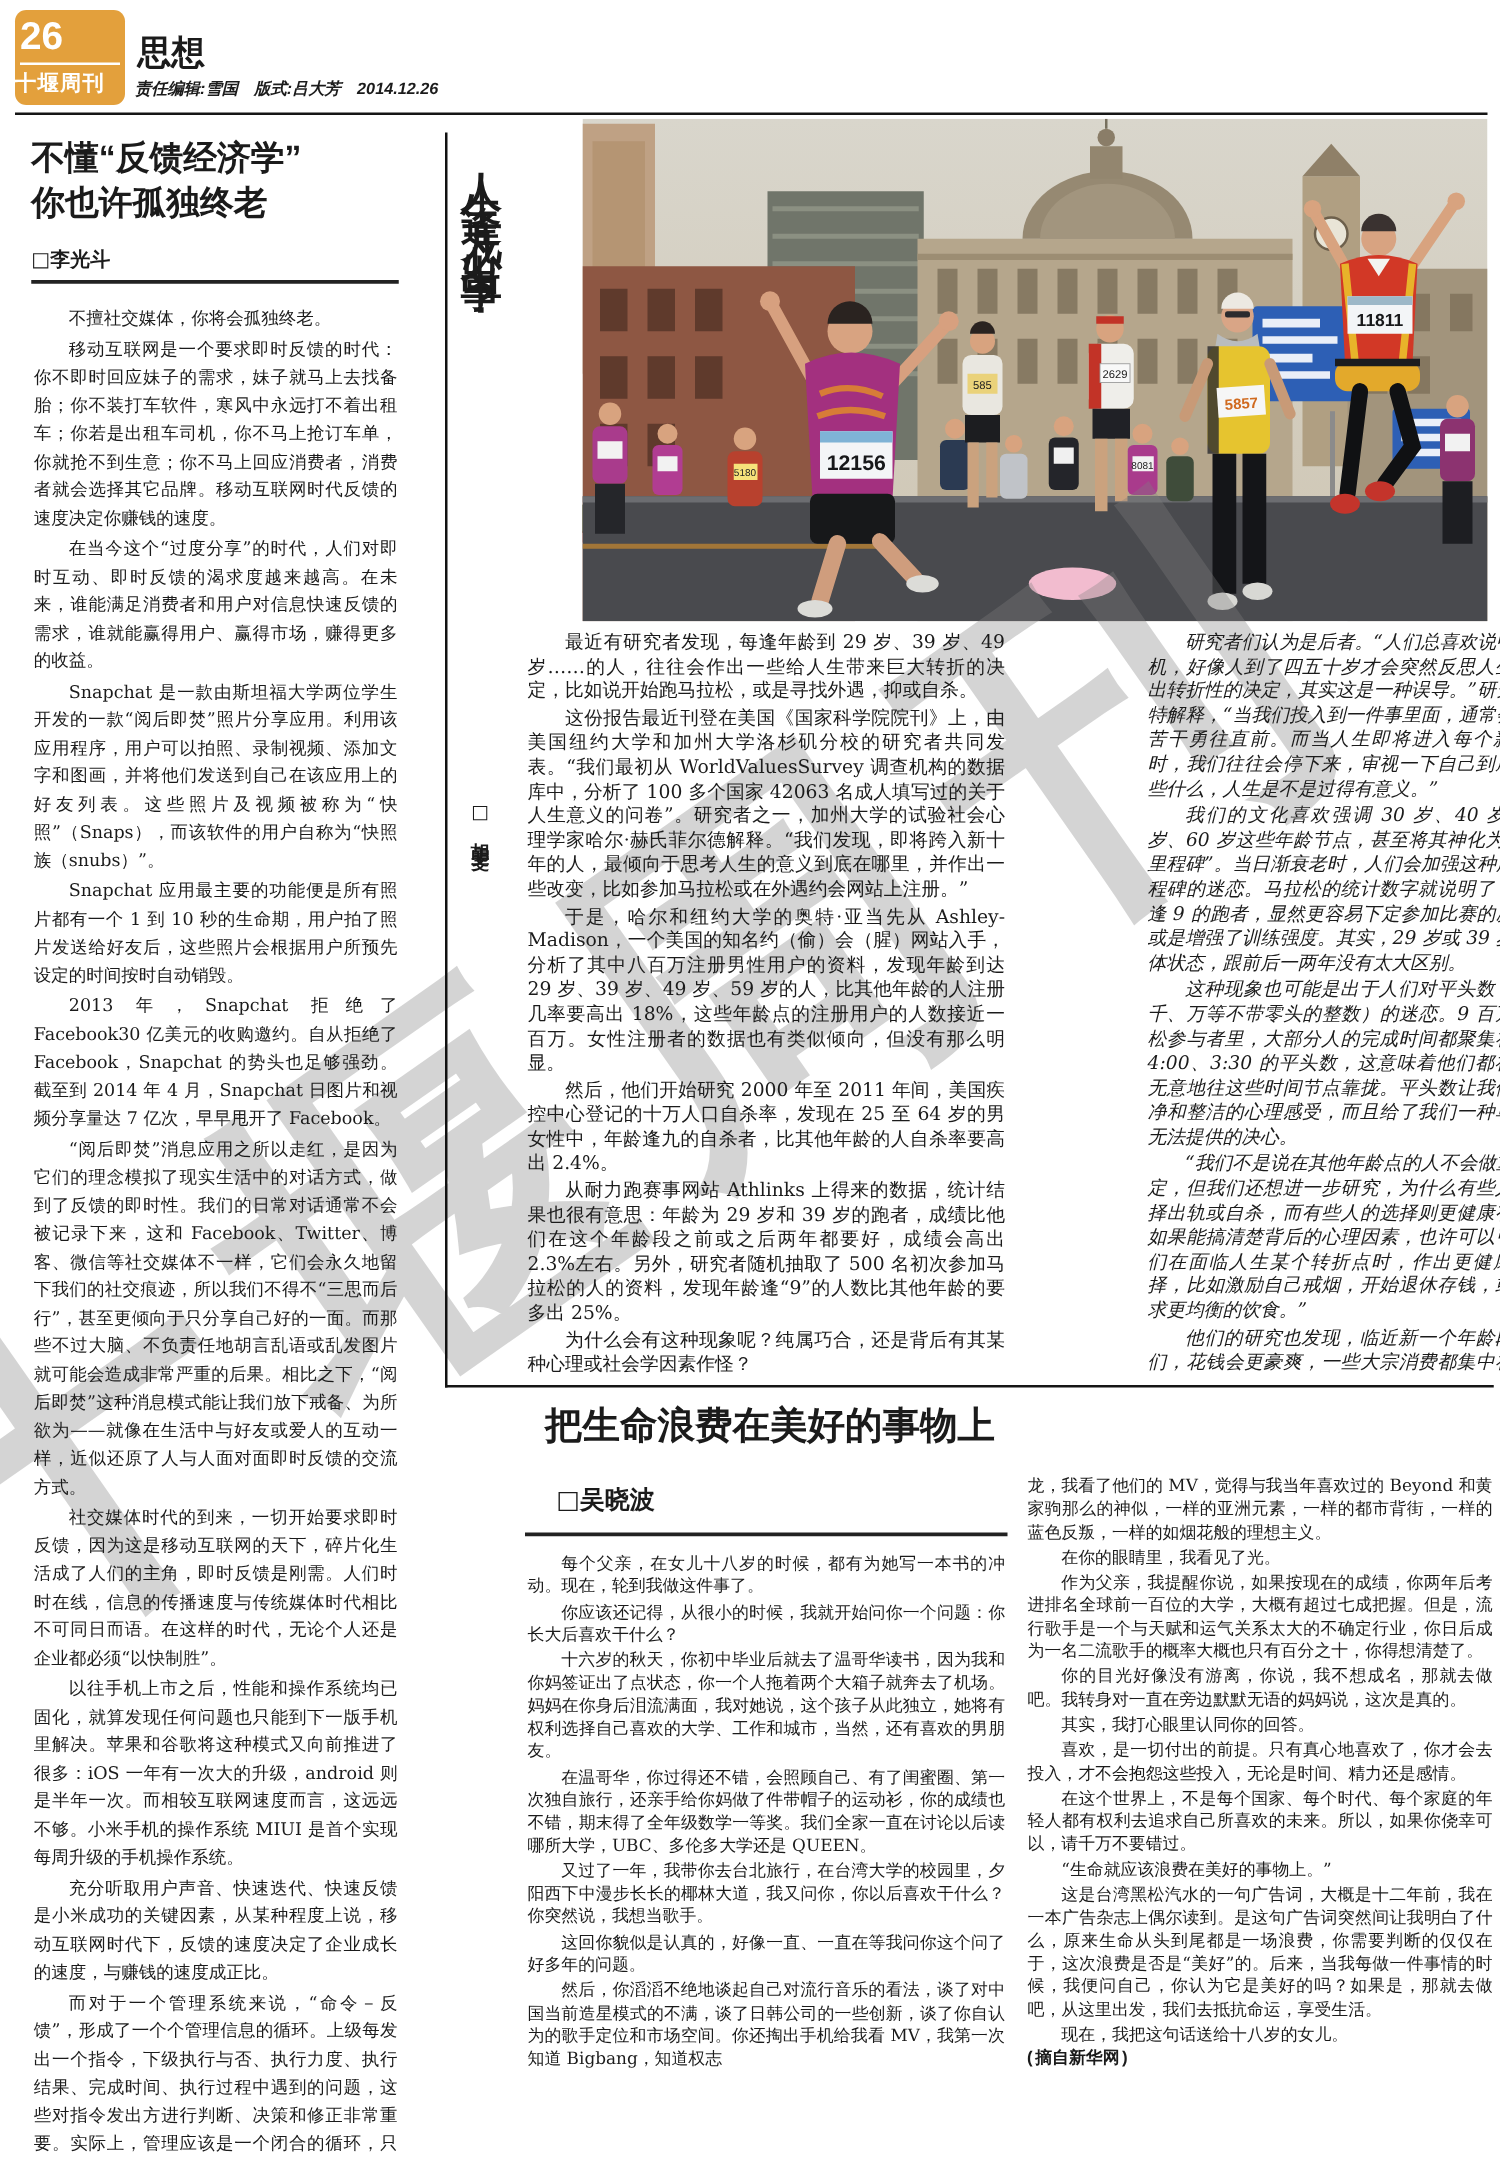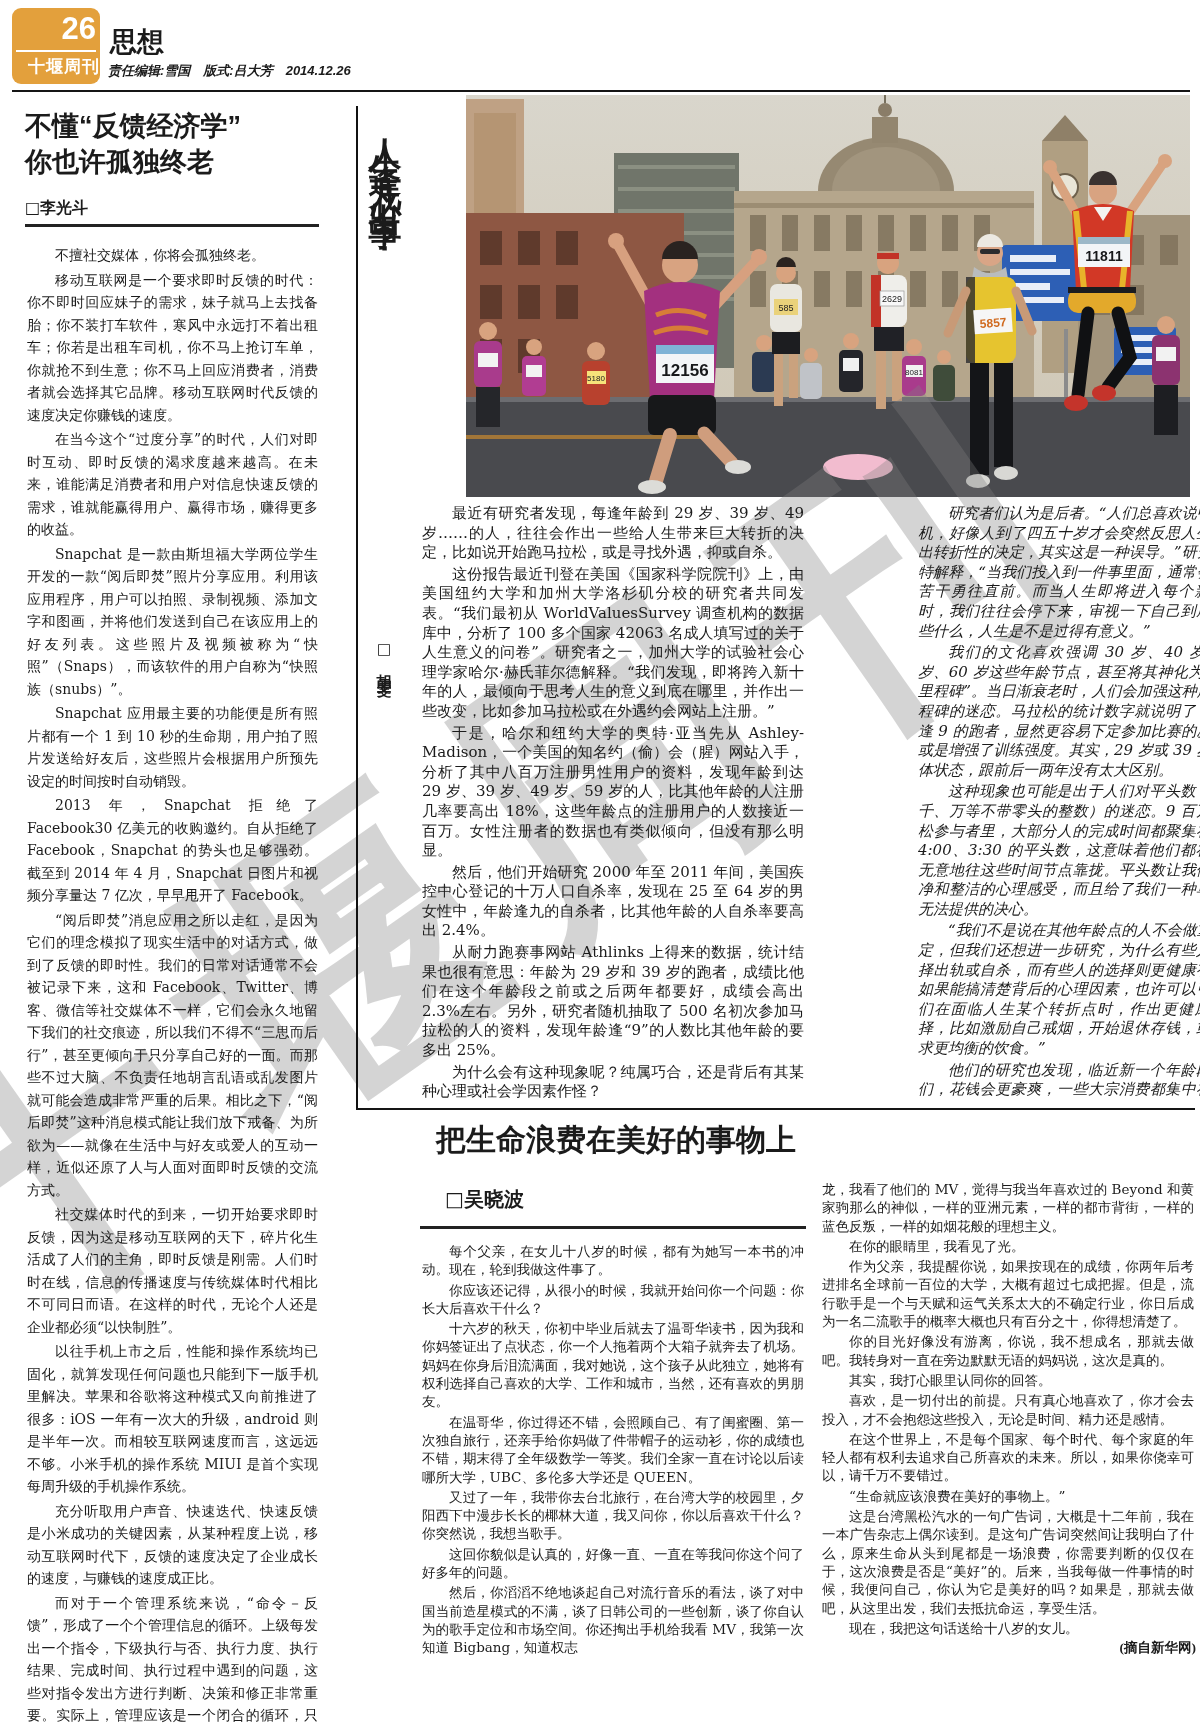--- a/index.html
+++ b/index.html
@@ -2,21 +2,21 @@
 <html><head>
 <meta charset="utf-8">
 <style>
   html,body{margin:0;padding:0;background:#ffffff;}
   .page{position:relative;width:1200px;height:1735px;background:#fff;overflow:hidden;
         font-family:"DejaVu Serif","DejaVu Sans",serif;color:#1b1b1b;}
   .abs{position:absolute;}
   .txt{z-index:2;}
   
   .pagebox{left:12px;top:8px;width:88px;height:76px;background:#e3a03c;border-radius:9px;
-           z-index:2;text-align:right;font-family:"Liberation Sans","DejaVu Sans",sans-serif;}
+           z-index:2;text-align:left;font-family:"Liberation Sans","DejaVu Sans",sans-serif;}
   .pnum{color:#fff;font-size:31px;font-weight:bold;line-height:42px;border-bottom:2px solid #fff;margin:0 4px;}
   .pmast{color:#fff;font-size:17px;font-weight:bold;line-height:30px;letter-spacing:1px;}
   .stitle{left:110px;top:24px;font-size:27px;font-weight:bold;
           font-family:"Liberation Sans","DejaVu Sans",sans-serif;}
   .eline{left:108px;top:62px;font-size:13px;font-weight:bold;font-style:italic;
          font-family:"Liberation Sans","DejaVu Sans",sans-serif;}
   .hrule{left:12px;top:90px;width:1178px;height:2px;background:#151515;z-index:2;}
   
   .watermark{left:-70px;top:1050px;font-size:300px;font-weight:bold;color:#808080;opacity:.33;
              transform:rotate(-35deg);transform-origin:0 50%;white-space:nowrap;letter-spacing:42px;
@@ -42,21 +42,21 @@
   
   .a3title{left:420px;top:1120px;font-size:30px;font-weight:bold;
            font-family:"Liberation Sans","DejaVu Sans",sans-serif;margin-left:16px;}
   .a3author{left:445px;top:1186px;font-size:20px;font-weight:bold;}
   .a3rule{left:420px;top:1226px;width:386px;height:3px;background:#222;z-index:2;}
   .bcol{font-size:13.5px;line-height:18.3px;overflow:hidden;}
   .bcol1{left:420px;top:1240px;width:386px;height:490px;}
   .bcol2{left:820px;top:1178px;width:376px;height:552px;}
   .para{margin:2px;text-indent:2em;text-align:justify;}
   .noindent{text-indent:0;}
-  .src-line{font-weight:bold;text-align:right;font-family:Liberation Serif, serif;}
+  .src-line{font-weight:bold;text-align:left;font-family:Liberation Mono, monospace;}
 </style>
 </head>
 <body>
 
 <div class="page">
 
   <div class="abs pagebox">
     <div class="pnum">26</div>
     <div class="pmast">十堰周刊</div>
   </div>

